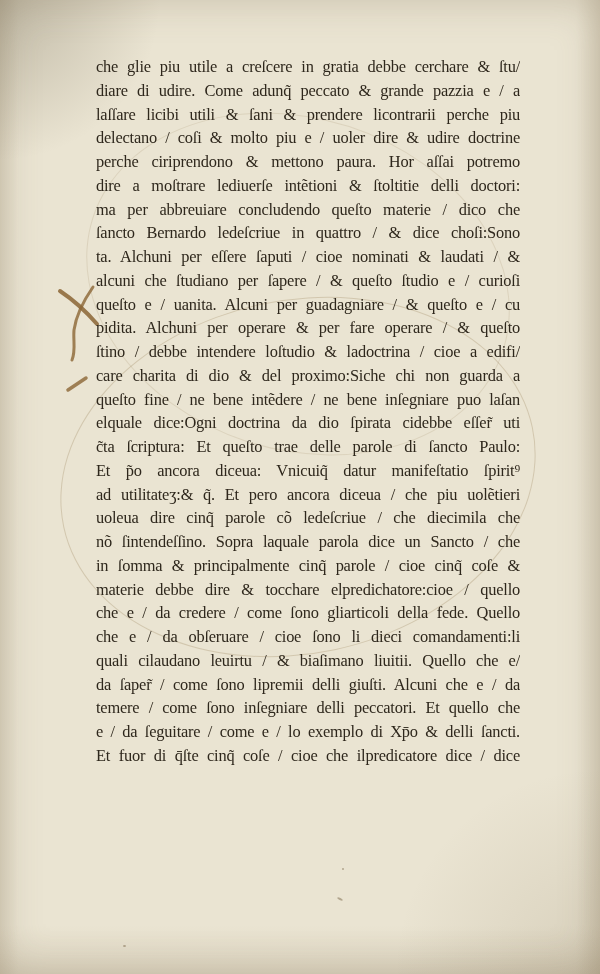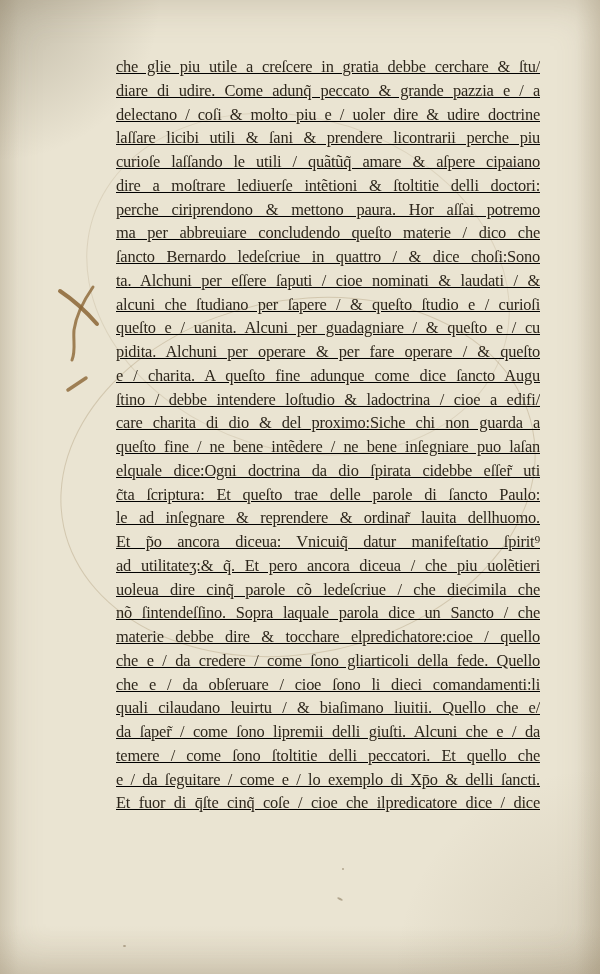--- a/index.html
+++ b/index.html
@@ -12,21 +12,21 @@
       linear-gradient(to left, rgba(125,105,72,.14), rgba(125,105,72,0) 4%),
       linear-gradient(to top, rgba(125,105,72,.12), rgba(125,105,72,0) 5%),
       linear-gradient(to right, rgba(125,105,72,.10), rgba(125,105,72,0) 3%),
       #eae4d2;
     box-shadow: inset 0 0 42px rgba(110,95,65,.28);
     overflow:hidden;
     font-family:"Liberation Serif", serif;
   }
   .textblock{
     position:absolute;
-    left:116px; top:55px; width:424px;text-decoration:underline;
+    left:96px; top:55px; width:424px;
   }
   .line{
     height:23.75px;
     overflow:hidden;
     font-size:16.4px;
     line-height:23.75px;
     color:#2e271c;
     letter-spacing:-0.2px;
     word-spacing:0.4px;
     text-align:justify;
@@ -68,45 +68,43 @@
 
   <svg class="marginalia" width="600" height="974" viewBox="0 0 600 974">
     <path d="M60,291 C72,299 84,309 97,324" stroke="#8b6535" stroke-width="4" fill="none" stroke-linecap="round" opacity="0.85"></path>
     <path d="M93,287 C84,300 76,316 74,330 C73,341 76,350 72,360" stroke="#8b6535" stroke-width="3" fill="none" stroke-linecap="round" opacity="0.8"></path>
     <path d="M86,378 C80,382 74,386 68,390" stroke="#8b6535" stroke-width="3.5" fill="none" stroke-linecap="round" opacity="0.8"></path>
   </svg>
 
   <div class="textblock">
       <div class="line">che glie piu utile a creſcere in gratia debbe cerchare &amp; ſtu/</div>
       <div class="line">diare di udire. Come adunq̃ peccato &amp; grande pazzia e / a</div>
+      <div class="line">laſſare licibi utili &amp; ſani &amp; prendere licontrarii perche piu</div>
       <div class="line">delectano / coſi &amp; molto piu e / uoler dire &amp; udire doctrine</div>
-      <div class="line">laſſare licibi utili &amp; ſani &amp; prendere licontrarii perche piu</div>
-      <div class="line">curioſe laſſando le utili / quãtũq̃ amare &amp; aſpere cipaiano</div>
+      <div class="line">perche ciriprendono &amp; mettono paura. Hor aſſai potremo</div>
       <div class="line">dire a moſtrare lediuerſe intẽtioni &amp; ſtoltitie delli doctori:</div>
-      <div class="line">perche ciriprendono &amp; mettono paura. Hor aſſai potremo</div>
       <div class="line">ma per abbreuiare concludendo queſto materie / dico che</div>
       <div class="line">ſancto Bernardo ledeſcriue in quattro / &amp; dice choſi:Sono</div>
       <div class="line">ta. Alchuni per eſſere ſaputi / cioe nominati &amp; laudati / &amp;</div>
       <div class="line">alcuni che ſtudiano per ſapere / &amp; queſto ſtudio e / curioſi</div>
       <div class="line">queſto e / uanita. Alcuni per guadagniare / &amp; queſto e / cu</div>
       <div class="line">pidita. Alchuni per operare &amp; per fare operare / &amp; queſto</div>
-      <div class="line">e / charita. A queſto fine adunque come dice ſancto Augu</div>
       <div class="line">ſtino / debbe intendere loſtudio &amp; ladoctrina / cioe a edifi/</div>
       <div class="line">care charita di dio &amp; del proximo:Siche chi non guarda a</div>
       <div class="line">queſto fine / ne bene intẽdere / ne bene inſegniare puo laſan</div>
       <div class="line">elquale dice:Ogni doctrina da dio ſpirata cidebbe eſſer̃ uti</div>
       <div class="line">c̃ta ſcriptura: Et queſto trae delle parole di ſancto Paulo:</div>
-      <div class="line">le ad inſegnare &amp; reprendere &amp; ordinar̃ lauita dellhuomo.</div>
       <div class="line">Et p̃o ancora diceua: Vnicuiq̃ datur  manifeſtatio ſpirit⁹</div>
       <div class="line">ad utilitateʒ:&amp; q̃. Et pero ancora diceua / che piu uolẽtieri</div>
       <div class="line">uoleua dire cinq̃ parole cõ ledeſcriue / che diecimila che</div>
       <div class="line">nõ ſintendeſſino. Sopra laquale parola dice un Sancto / che</div>
+      <div class="line">in ſomma &amp; principalmente cinq̃ parole / cioe cinq̃ coſe &amp;</div>
       <div class="line">materie debbe dire &amp; tocchare elpredichatore:cioe / quello</div>
       <div class="line">che e / da credere / come ſono gliarticoli della fede. Quello</div>
       <div class="line">che e / da obſeruare / cioe ſono li dieci comandamenti:li</div>
       <div class="line">quali cilaudano leuirtu / &amp; biaſimano liuitii. Quello che e/</div>
       <div class="line">da ſaper̃ / come ſono lipremii delli giuſti. Alcuni che e / da</div>
-      <div class="line">temere / come ſono ſtoltitie delli peccatori. Et quello che</div>
+      <div class="line">temere / come ſono inſegniare delli peccatori. Et quello che</div>
       <div class="line">e / da ſeguitare / come e / lo exemplo di Xp̄o &amp; delli ſancti.</div>
       <div class="line">Et fuor di q̄ſte cinq̃ coſe / cioe che ilpredicatore dice / dice</div>
     </div>
 
 </div>
 
 </body></html>

